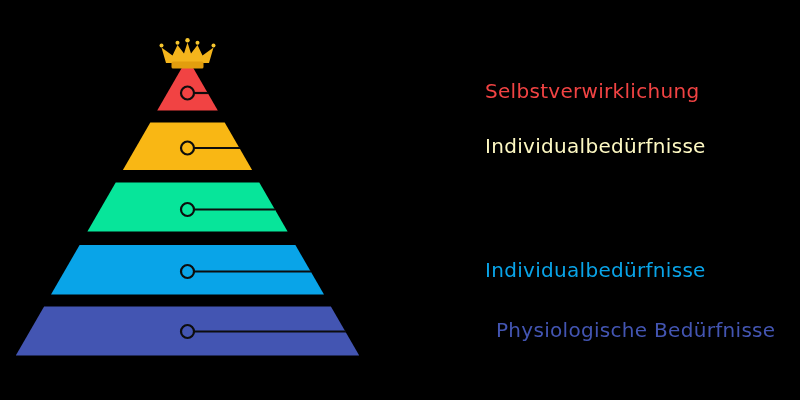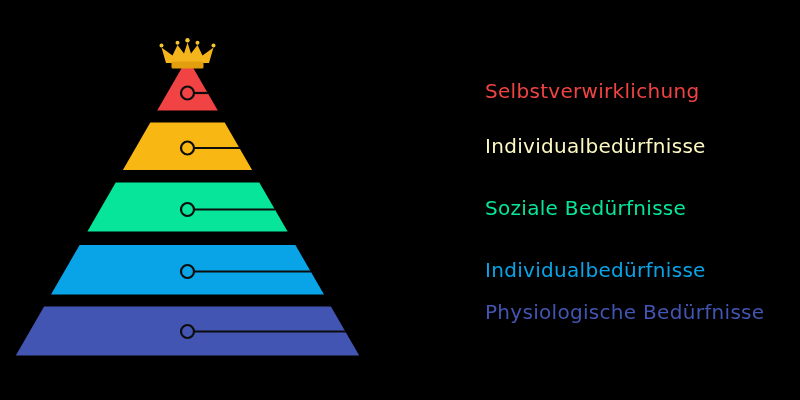--- a/index.html
+++ b/index.html
@@ -38,21 +38,21 @@
     font-size: 20px;
     font-weight: 500;
     letter-spacing: 0.3px;
     white-space: nowrap;
     line-height: 1.2;
   }
   .level-label.l1 { top: 91px; }
   .level-label.l2 { top: 146px; }
   .level-label.l3 { top: 208px; }
   .level-label.l4 { top: 270px; }
-  .level-label.l5 { top: 312px; }
+  .level-label.l5 { top: 330px; margin-left: 11px; }
 </style>
 </head>
 <body style="background: rgb(0, 0, 0);">
 
 <div class="stage">
 
   <svg class="pyramid-svg" width="800" height="400" viewBox="0 0 800 400">
 
     <polygon points="187.5,58 217.8,110.5 157.2,110.5" fill="#F14343"></polygon>
     <polygon points="150.3,122.5 224.7,122.5 252.1,170 122.9,170" fill="#F9B714"></polygon>
@@ -88,18 +88,17 @@
       <circle cx="177.5" cy="42.8" r="2" fill="#F6C62E"></circle>
       <circle cx="187.5" cy="40.3" r="2.2" fill="#F6C62E"></circle>
       <circle cx="197.5" cy="42.8" r="2" fill="#F6C62E"></circle>
       <circle cx="213.5" cy="45.5" r="2" fill="#F6C62E"></circle>
     </g>
   </svg>
 
   <div class="labels">
     <div class="level-label l1" style="color: rgb(241, 67, 67);">Selbstverwirklichung</div>
     <div class="level-label l2" style="color: #fef9c3;">Individualbedürfnisse</div>
-    <div class="level-label l3" style="color: rgb(7, 229, 154);">Soziale Bedürfnisse</div>
     <div class="level-label l4" style="color: rgb(9, 164, 232);">Individualbedürfnisse</div>
     <div class="level-label l5" style="color: rgb(67, 85, 178);">Physiologische Bedürfnisse</div>
   </div>
 
 </div>
 
 </body></html>

